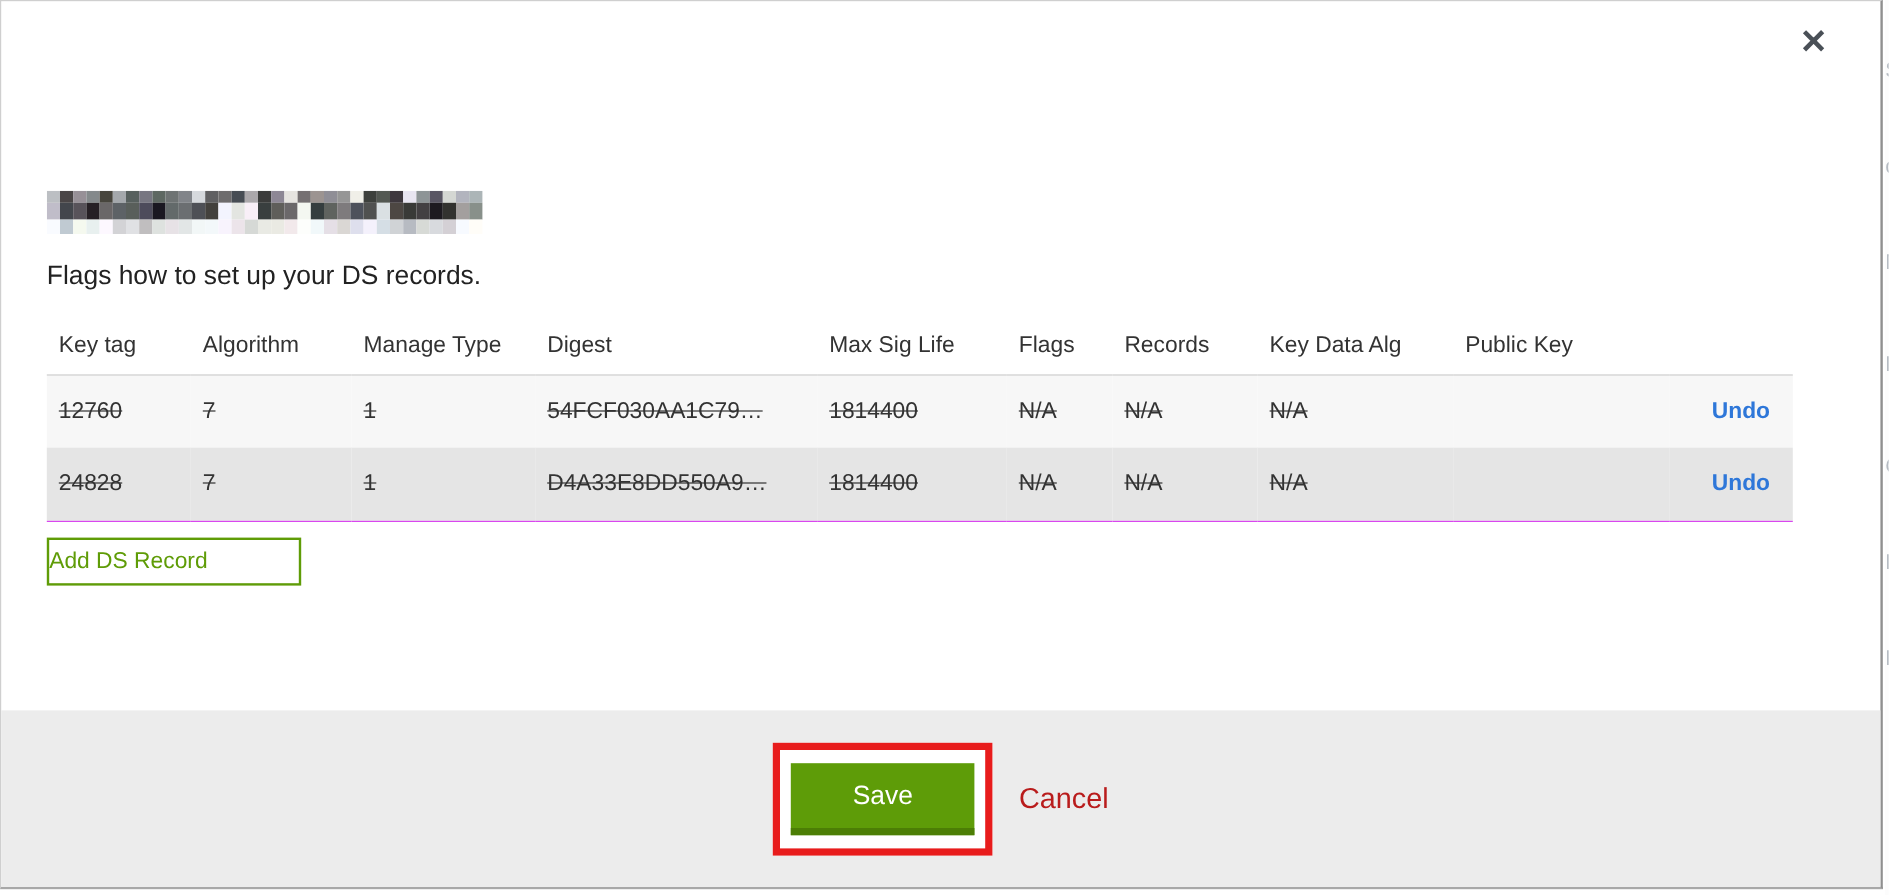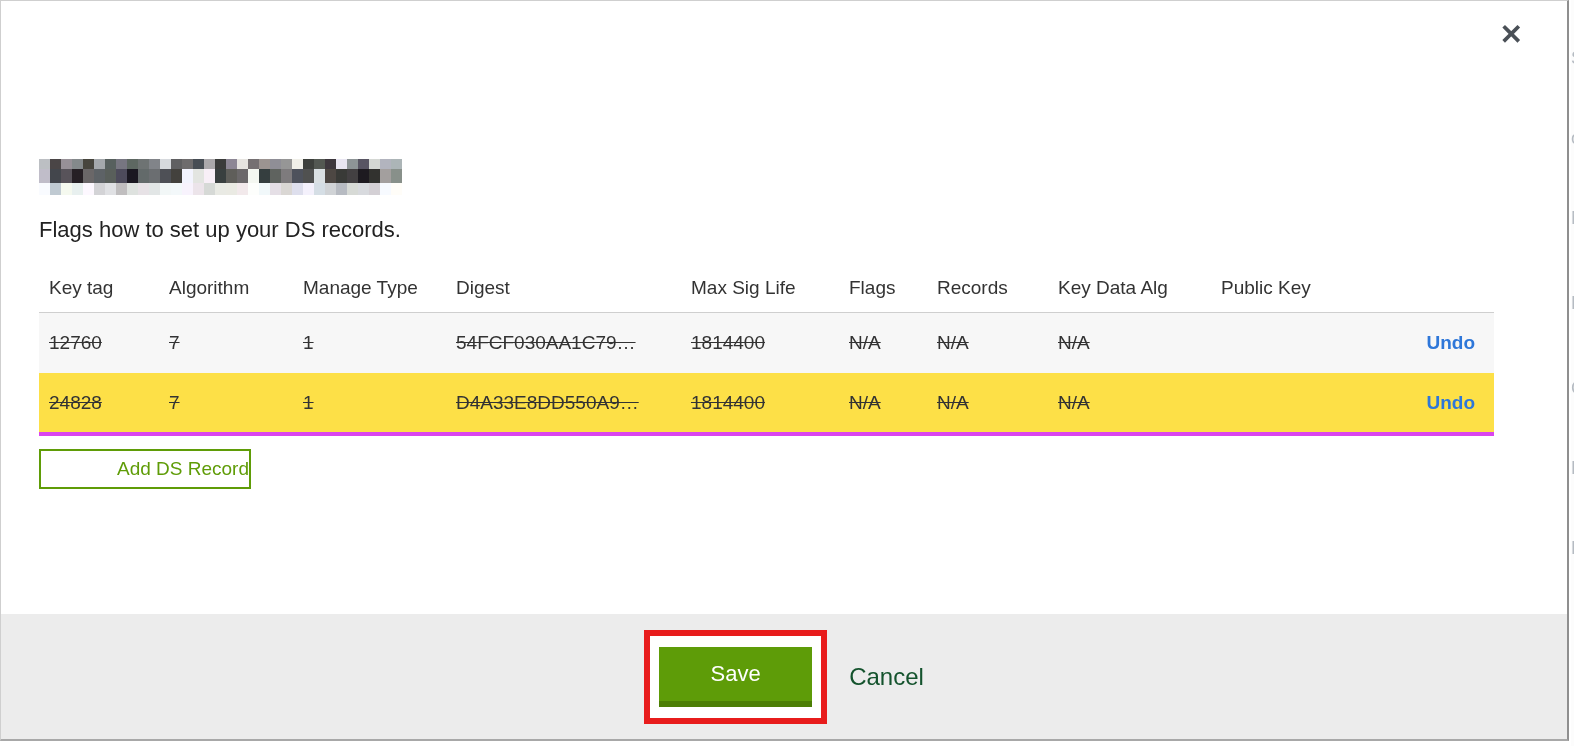--- a/index.html
+++ b/index.html
@@ -51,50 +51,50 @@
     font-size:19px; color:#333333;
   }
   .ds-table th {
     height:46px; vertical-align:bottom; padding:0 0 13px 10px;
     text-align:left; font-weight:400; color:#333333;
   }
   .ds-table td {
     height:61px; vertical-align:middle; padding-left:10px;
   }
   .ds-table tbody tr:first-child { border-top:1px solid #cfcfcf; background:#f7f7f7; }
-  .ds-table tbody tr:last-child  { border-bottom:4px solid #d946ef; background:#fde047; }
+  .ds-table tbody tr:last-child  { border-bottom:1px solid #d946ef; background:#e5e5e5; }
   .ds-table td.struck { text-decoration:line-through; }
   .ds-table td.undo-cell { text-align:right; padding-right:19px; }
   .undo-link { color:#2e77d9; text-decoration:none; cursor:pointer;font-weight:bold; }
 
   .add-ds-btn {
     display:inline-block; margin-top:13px;
-    width:212px; height:40px; line-height:36px; text-align:right;
+    width:212px; height:40px; line-height:36px; text-align:left;
     background:#ffffff; border:2px solid #5f9c07; color:#5f9c07;
     font-size:19px; font-family:inherit; cursor:pointer;
   }
 
   
   .modal-footer {
-    position:absolute; left:0; bottom:0; width:100%; height:125px;
+    position:absolute; left:0; bottom:0; width:100%; height:147px;
     background:#ececec;
     display:flex; align-items:center; justify-content:center;
   }
   .annotation-box {
     border:6px solid #e81c1c; background:#ffffff;
     padding:11px 9px;
   }
   .save-btn {
     display:block; width:153px; height:60px;
     background:#5e9c08; border:none; border-bottom:6px solid #4c7e05;
     color:#ffffff; font-size:22px; font-family:inherit;
     text-align:center; line-height:52px; cursor:pointer;
   }
   .cancel-link {
-    margin-left:22px; font-size:24px; color:#14532d;
+    margin-left:22px; font-size:24px; color:#b91c1c;
     text-decoration:none; cursor:pointer;
   }
 
   
   .page-edge {
     position:absolute; left:1571px; top:0; width:3px; height:746px;
     background:#fcfcfc;
   }
   .edge-frag {
     position:absolute; left:1571px;

